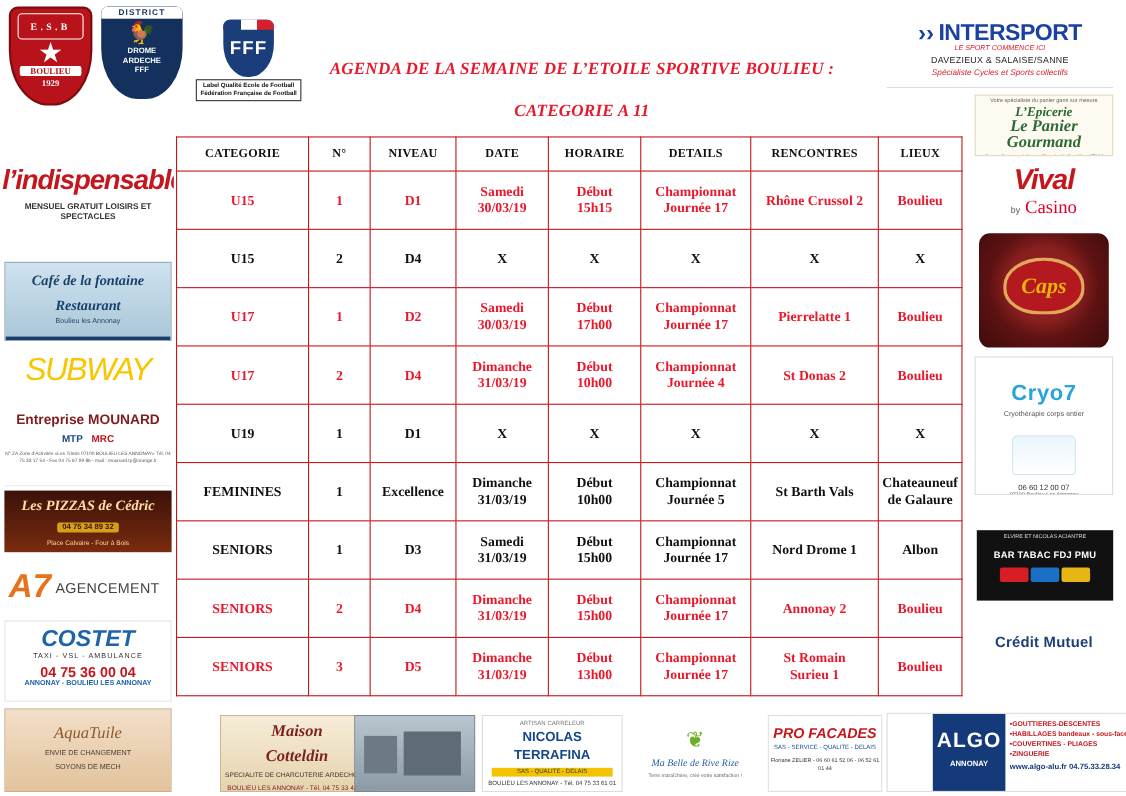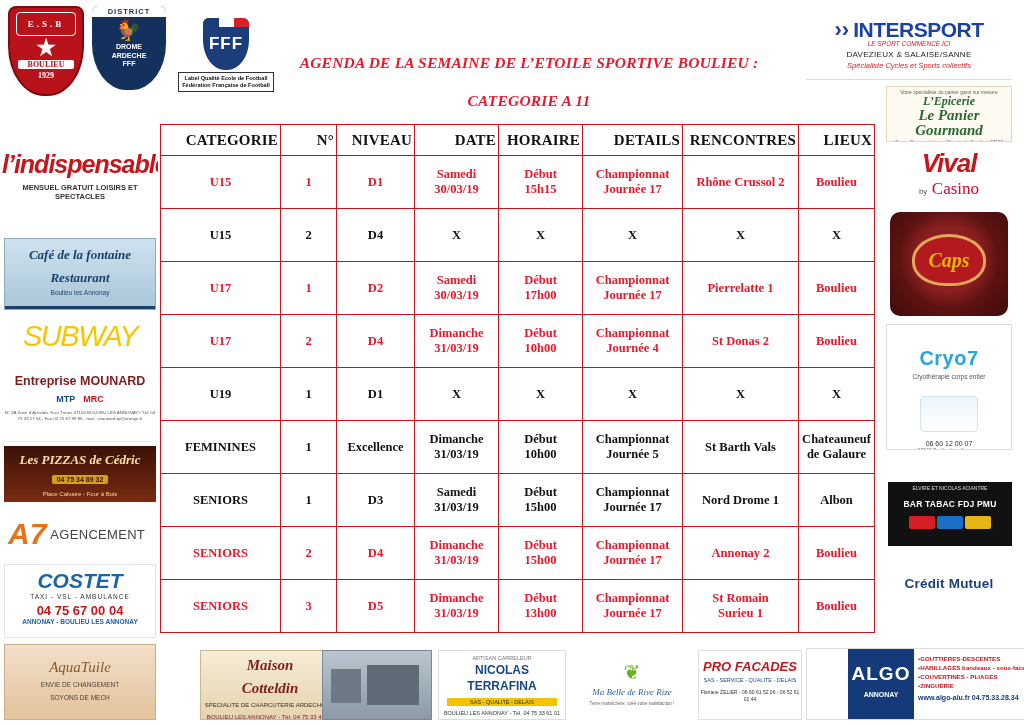--- a/index.html
+++ b/index.html
@@ -398,23 +398,22 @@
     vertical-align: middle;
     font-family: "Liberation Serif", serif;
     font-weight: bold;
     font-size: 12.5px;
     line-height: 15px;
     padding: 4px 2px;
   }
   table.agenda th {
     height: 22px;
     color: #111;
-    font-size: 15px;
+    font-size: 11px;
     letter-spacing: .2px;
-    text-align: right;
   }
   table.agenda tbody tr { height: 53px; }
   table.agenda td.black { color: #111; }
   table.agenda td.red { color: #e8192c; }
   .cellline { display: block; }
 </style>
 </head>
 <body>
 
 <div class="page">
@@ -559,21 +558,21 @@
   <div class="spon a7">
     <div class="inner">
       <span class="mark">A7</span>
       <span class="txt">AGENCEMENT</span>
     </div>
   </div>
 
   <div class="spon costet">
     <div class="n">COSTET</div>
     <div class="sub">TAXI - VSL - AMBULANCE</div>
-    <div class="tel">04 75 67 00 04</div>
+    <div class="tel">04 75 36 00 04</div>
     <div class="addr">ANNONAY - BOULIEU LES ANNONAY</div>
   </div>
 
   <div class="spon aquatuile">
     <div class="n">AquaTuile</div>
     <div class="s">ENVIE DE CHANGEMENT</div>
     <div class="s">SOYONS DE MECH</div>
   </div>
 
   <div class="spon cotteldin">

